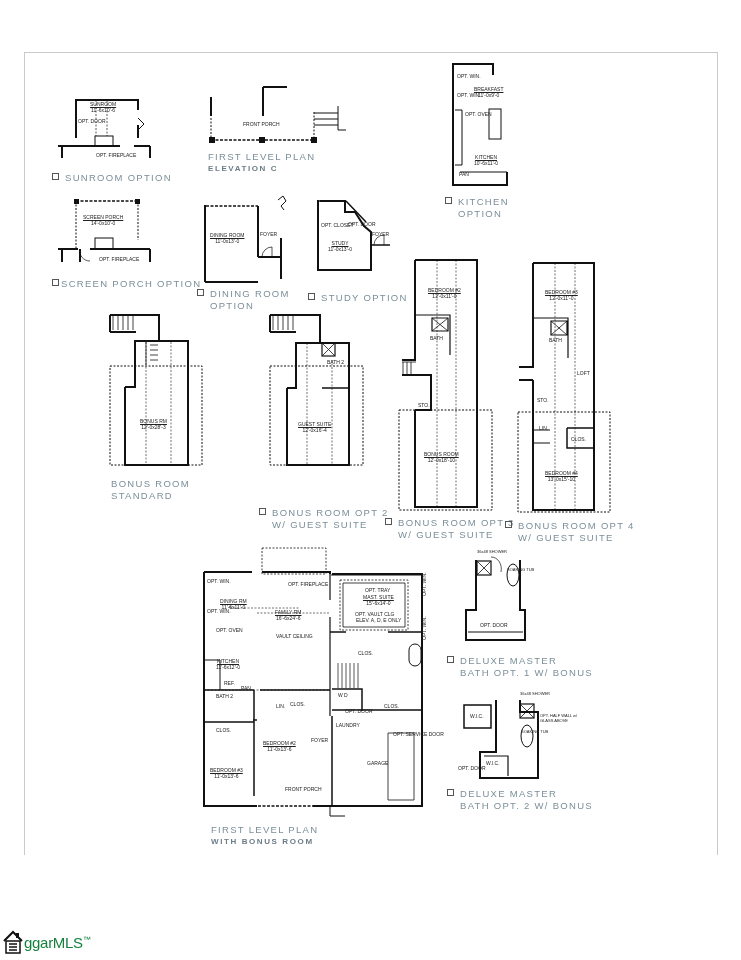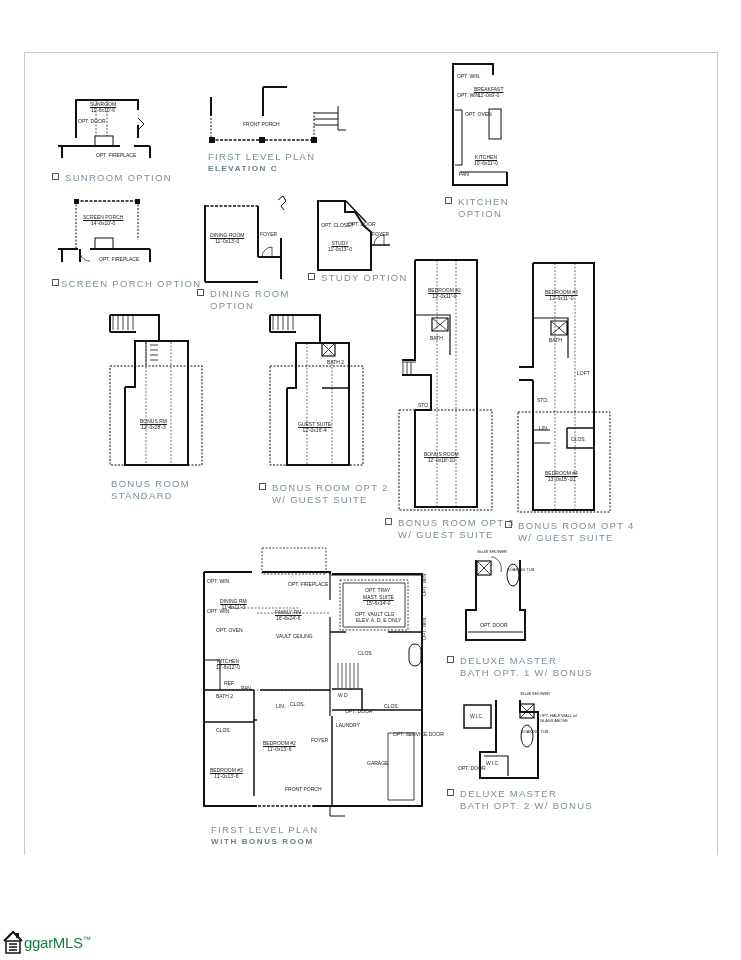--- a/index.html
+++ b/index.html
@@ -231,23 +231,23 @@
 <div class="rl" style="left:263px;top:740px;"><u>BEDROOM #2</u><br><span>11'-0x13'-6</span></div>
 <div class="rl" style="left:210px;top:767px;"><u>BEDROOM #3</u><br><span>11'-0x13'-6</span></div>
 <div class="rl" style="left:311px;top:737px;">FOYER</div>
 <div class="rl" style="left:285px;top:786px;width:22px;">FRONT PORCH</div>
 
 <div class="cap" style="left:52px;top:172px;"><span class="box"></span><span>SUNROOM OPTION</span></div>
 <div class="cap" style="left:208px;top:151px;"><span>FIRST LEVEL PLAN</span><span class="sub">ELEVATION C</span></div>
 <div class="cap" style="left:445px;top:196px;"><span class="box"></span><span>KITCHEN</span><br><span style="margin-left:13px;">OPTION</span></div>
 <div class="cap" style="left:52px;top:278px;"><span class="box" style="margin-right:2px;"></span><span>SCREEN PORCH OPTION</span></div>
 <div class="cap" style="left:197px;top:288px;"><span class="box"></span><span>DINING ROOM</span><br><span style="margin-left:13px;">OPTION</span></div>
-<div class="cap" style="left:308px;top:272px;"><span class="box"></span><span>STUDY OPTION</span></div>
+<div class="cap" style="left:308px;top:292px;"><span class="box"></span><span>STUDY OPTION</span></div>
 <div class="cap" style="left:111px;top:478px;"><span>BONUS ROOM</span><br><span>STANDARD</span></div>
-<div class="cap" style="left:259px;top:482px;"><span class="box"></span><span>BONUS ROOM OPT 2</span><br><span style="margin-left:13px;">W/ GUEST SUITE</span></div>
+<div class="cap" style="left:259px;top:507px;"><span class="box"></span><span>BONUS ROOM OPT 2</span><br><span style="margin-left:13px;">W/ GUEST SUITE</span></div>
 <div class="cap" style="left:385px;top:517px;"><span class="box"></span><span>BONUS ROOM OPT 3</span><br><span style="margin-left:13px;">W/ GUEST SUITE</span></div>
 <div class="cap" style="left:505px;top:520px;"><span class="box"></span><span>BONUS ROOM OPT 4</span><br><span style="margin-left:13px;">W/ GUEST SUITE</span></div>
 <div class="cap" style="left:447px;top:655px;"><span class="box"></span><span>DELUXE MASTER</span><br><span style="margin-left:13px;">BATH OPT. 1 W/ BONUS</span></div>
 <div class="cap" style="left:447px;top:788px;"><span class="box"></span><span>DELUXE MASTER</span><br><span style="margin-left:13px;">BATH OPT. 2 W/ BONUS</span></div>
 <div class="cap" style="left:211px;top:824px;"><span>FIRST LEVEL PLAN</span><span class="sub">WITH BONUS ROOM</span></div>
 
 <div class="logo">
   <svg width="22" height="24" viewBox="0 0 22 24">
     <path d="M2 11 L11 2 L20 11" fill="none" stroke="#111" stroke-width="2"></path>
     <rect x="4" y="11" width="14" height="12" fill="#fff" stroke="#111" stroke-width="1.5"></rect>

